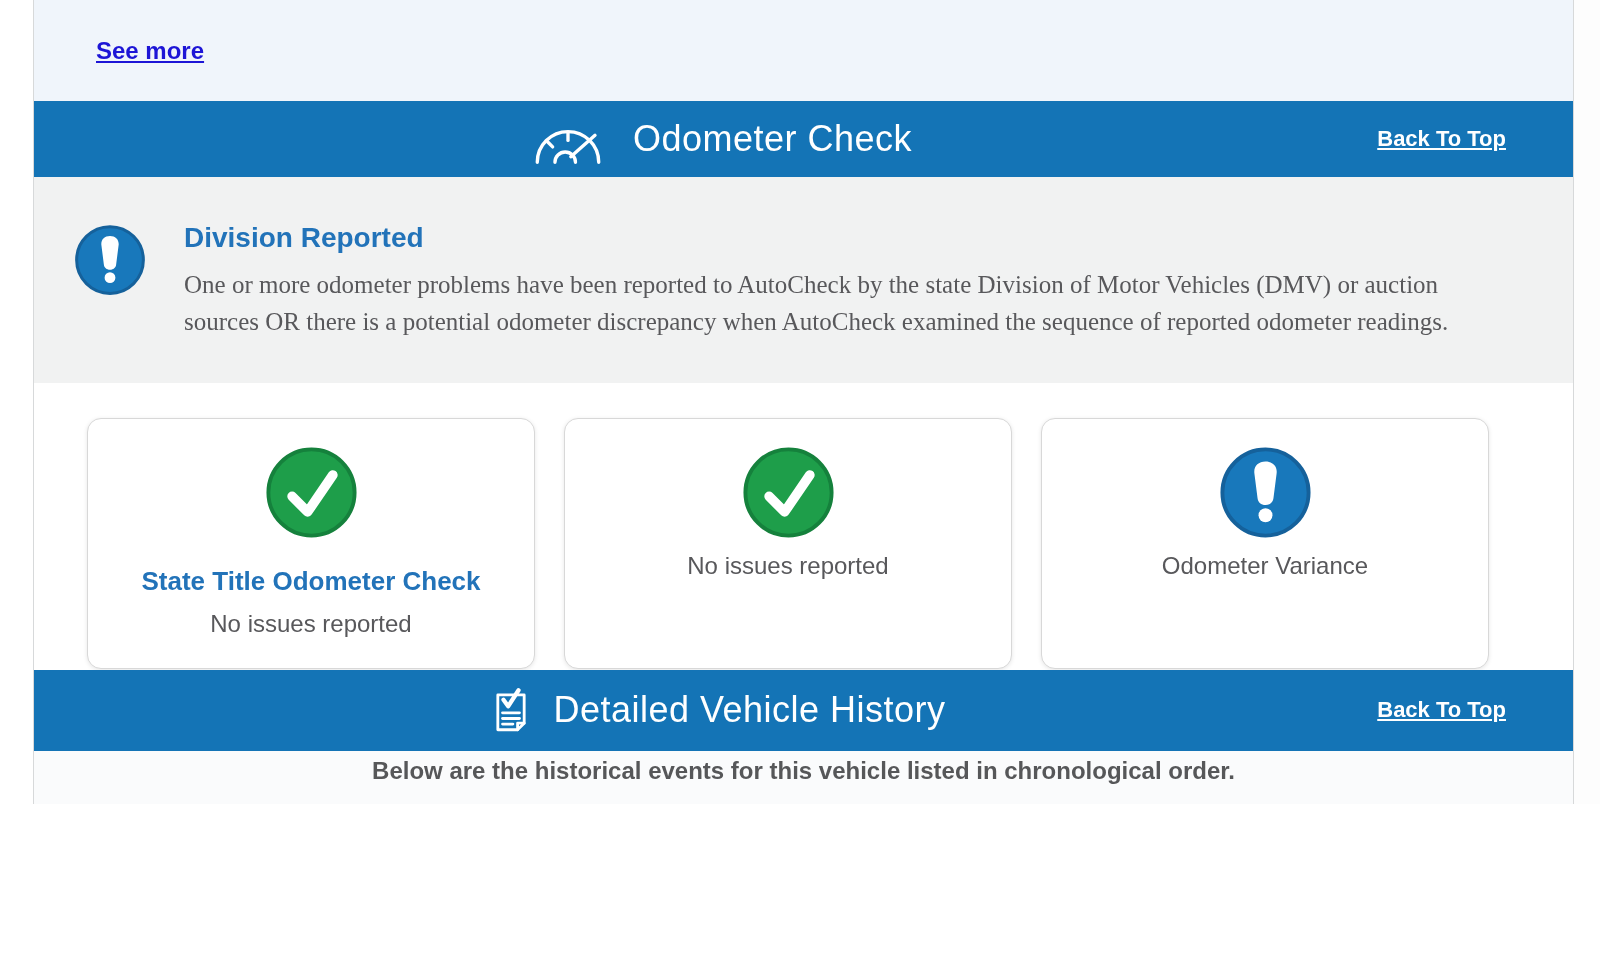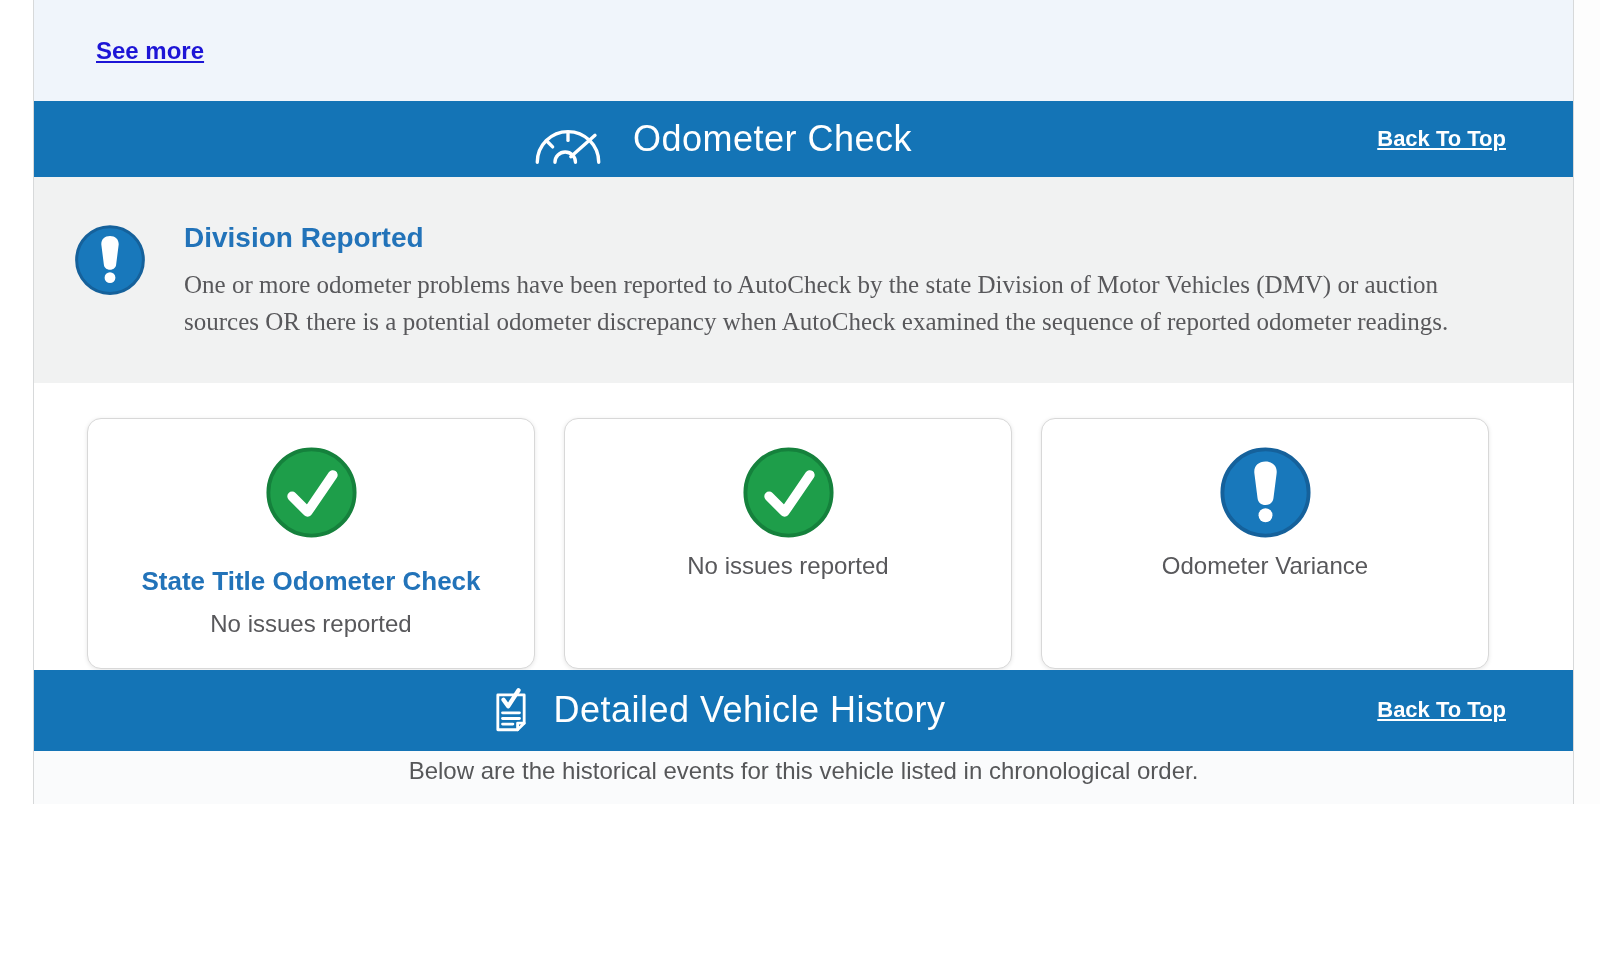--- a/index.html
+++ b/index.html
@@ -30,21 +30,21 @@
 
   
   .sec-cards { height:346px; background:#ffffff; padding:35px 84px 0 53px; display:flex; gap:29px; }
   .card { flex:1; height:251px; background:#ffffff; border:1px solid #d8d8d8; border-radius:14px;
           box-shadow:0 1px 4px rgba(0,0,0,.10); display:flex; flex-direction:column; align-items:center; padding-top:27px; }
   .card-icon { width:93px; height:93px; }
   .card-title { margin-top:27px; color:#2273b9; font-size:26px; font-weight:bold; }
   .card-subtitle { margin-top:13px; color:#58585b; font-size:24px; }
 
   
-  .sec-bottom { height:64px; background:#fafbfc; display:flex; justify-content:center; padding-top:6px; }
+  .sec-bottom { height:64px; background:#fafbfc; display:flex; justify-content:center; padding-top:6px;font-weight:bold; }
   .history-intro { color:#565759; font-size:24px; }
 
   svg { display:block; }
 </style>
 </head>
 <body>
 
 <div class="page">
   <div class="page-margin-left"></div>
 

